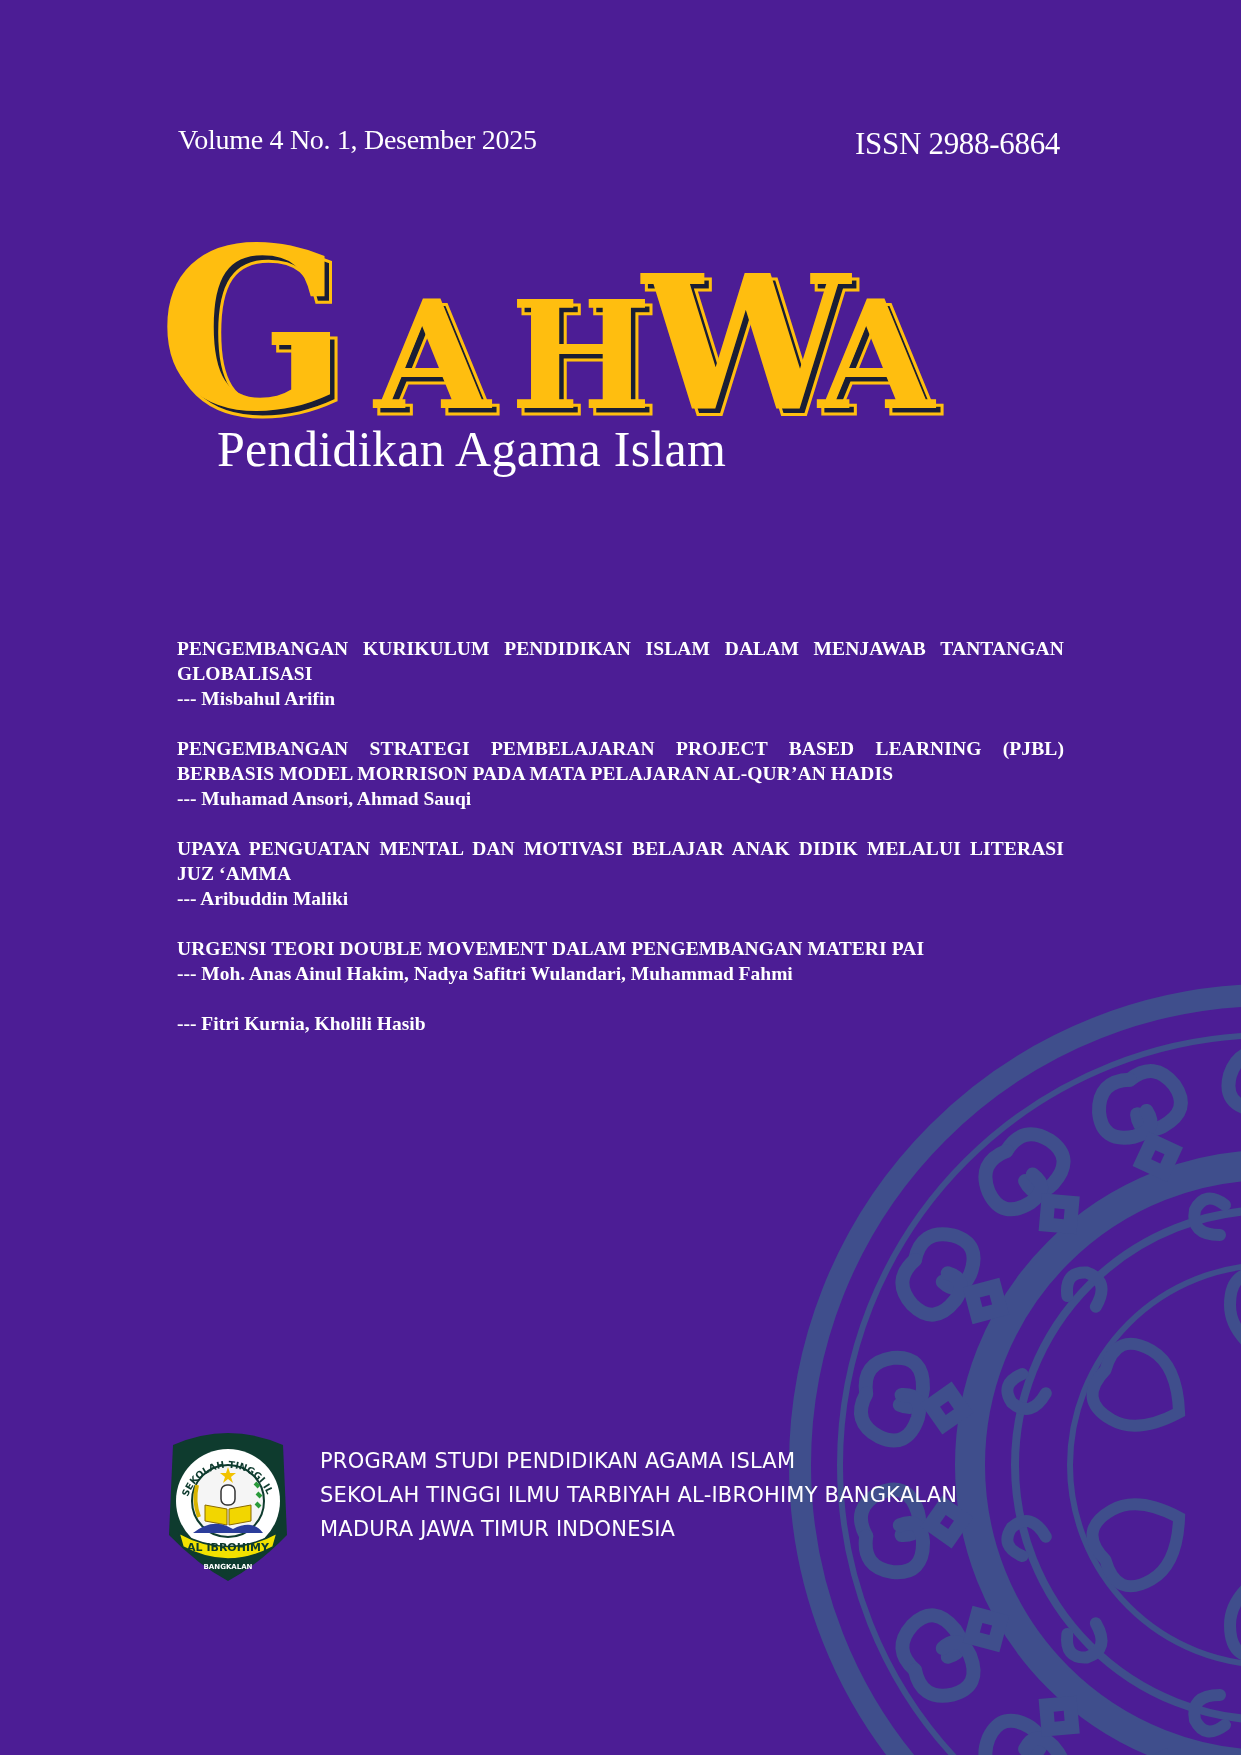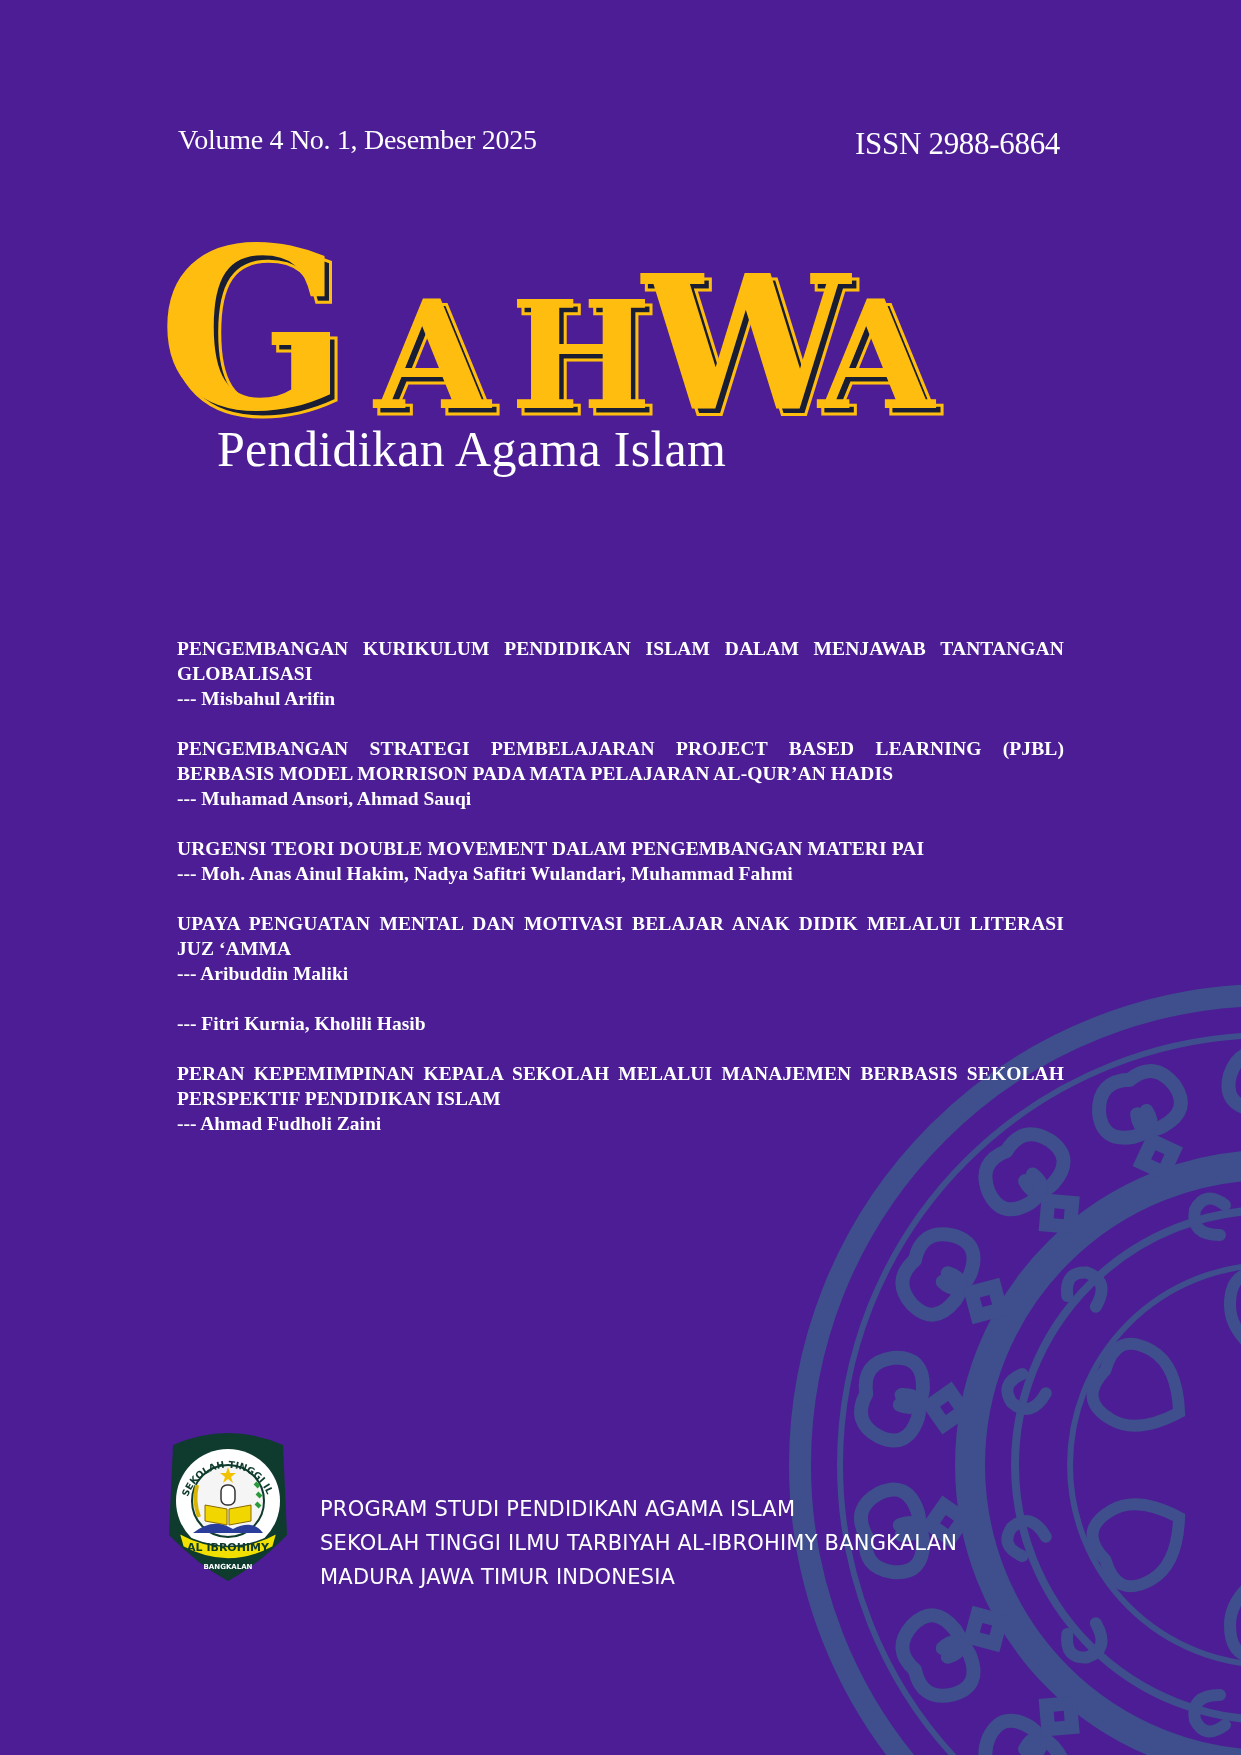--- a/index.html
+++ b/index.html
@@ -16,21 +16,21 @@
 
   .subtitle { position: absolute; left: 217px; top: 420px; font-size: 50px; letter-spacing: 0.3px; }
 
   .toc { position: absolute; left: 177px; top: 636px; width: 887px; }
   .article { margin-bottom: 25px; }
   .article-title { font-weight: bold; font-size: 19.5px; line-height: 25px; text-align: justify; text-align-last: left; letter-spacing: 0.1px; }
   .article-author { font-weight: bold; font-size: 19.5px; line-height: 25px; }
 
   .logo { position: absolute; left: 163px; top: 1425px; width: 130px; height: 156px; }
 
-  .inst { position: absolute; left: 320px; top: 1492px; font-family: "DejaVu Sans", "Liberation Sans", sans-serif; font-size: 21px; line-height: 34px; letter-spacing: 0.2px; }
+  .inst { position: absolute; left: 320px; top: 1444px; font-family: "DejaVu Sans", "Liberation Sans", sans-serif; font-size: 21px; line-height: 34px; letter-spacing: 0.2px; }
   .inst div { white-space: nowrap; }
 </style>
 </head>
 <body>
 
 <div class="page">
 
   <svg class="ornament" viewBox="0 0 980 980">
     <g fill="none" stroke="#3F4E8C">
       <circle cx="490" cy="490" r="470" stroke-width="22"></circle>
@@ -106,33 +106,29 @@
   <div class="toc">
     <div class="article">
       <div class="article-title">PENGEMBANGAN KURIKULUM PENDIDIKAN ISLAM DALAM MENJAWAB TANTANGAN GLOBALISASI</div>
       <div class="article-author">--- Misbahul Arifin</div>
     </div>
     <div class="article">
       <div class="article-title">PENGEMBANGAN STRATEGI PEMBELAJARAN PROJECT BASED LEARNING (PJBL) BERBASIS MODEL MORRISON PADA MATA PELAJARAN AL-QUR’AN HADIS</div>
       <div class="article-author">--- Muhamad Ansori, Ahmad Sauqi</div>
     </div>
     <div class="article">
+      <div class="article-title">UPAYA PENGUATAN MENTAL DAN MOTIVASI BELAJAR ANAK DIDIK MELALUI LITERASI JUZ ‘AMMA</div>
+      <div class="article-author">--- Aribuddin Maliki</div>
+    </div>
+    <div class="article">
       <div class="article-title">URGENSI TEORI DOUBLE MOVEMENT DALAM PENGEMBANGAN MATERI PAI</div>
       <div class="article-author">--- Moh. Anas Ainul Hakim, Nadya Safitri Wulandari, Muhammad Fahmi</div>
     </div>
     <div class="article">
-      <div class="article-title">UPAYA PENGUATAN MENTAL DAN MOTIVASI BELAJAR ANAK DIDIK MELALUI LITERASI JUZ ‘AMMA</div>
-      <div class="article-author">--- Aribuddin Maliki</div>
-    </div>
-    <div class="article">
       <div class="article-author">--- Fitri Kurnia, Kholili Hasib</div>
-    </div>
-    <div class="article">
-      <div class="article-title">PERAN KEPEMIMPINAN KEPALA SEKOLAH MELALUI MANAJEMEN BERBASIS SEKOLAH PERSPEKTIF PENDIDIKAN ISLAM</div>
-      <div class="article-author">--- Ahmad Fudholi Zaini</div>
     </div>
   </div>
 
   <svg class="logo" viewBox="0 0 130 156">
     <defs>
       <path id="arcTop" d="M25 72 A42 42 0 0 1 105 72"></path>
       <path id="arcBottom" d="M38 130 Q65 142 92 130"></path>
     </defs>
     <path d="M10 20 Q65 -4 120 20 L124 110 Q95 140 65 156 Q35 140 6 110 Z" fill="#0e3b2e"></path>
     <circle cx="65" cy="76" r="52" fill="#ffffff"></circle>

